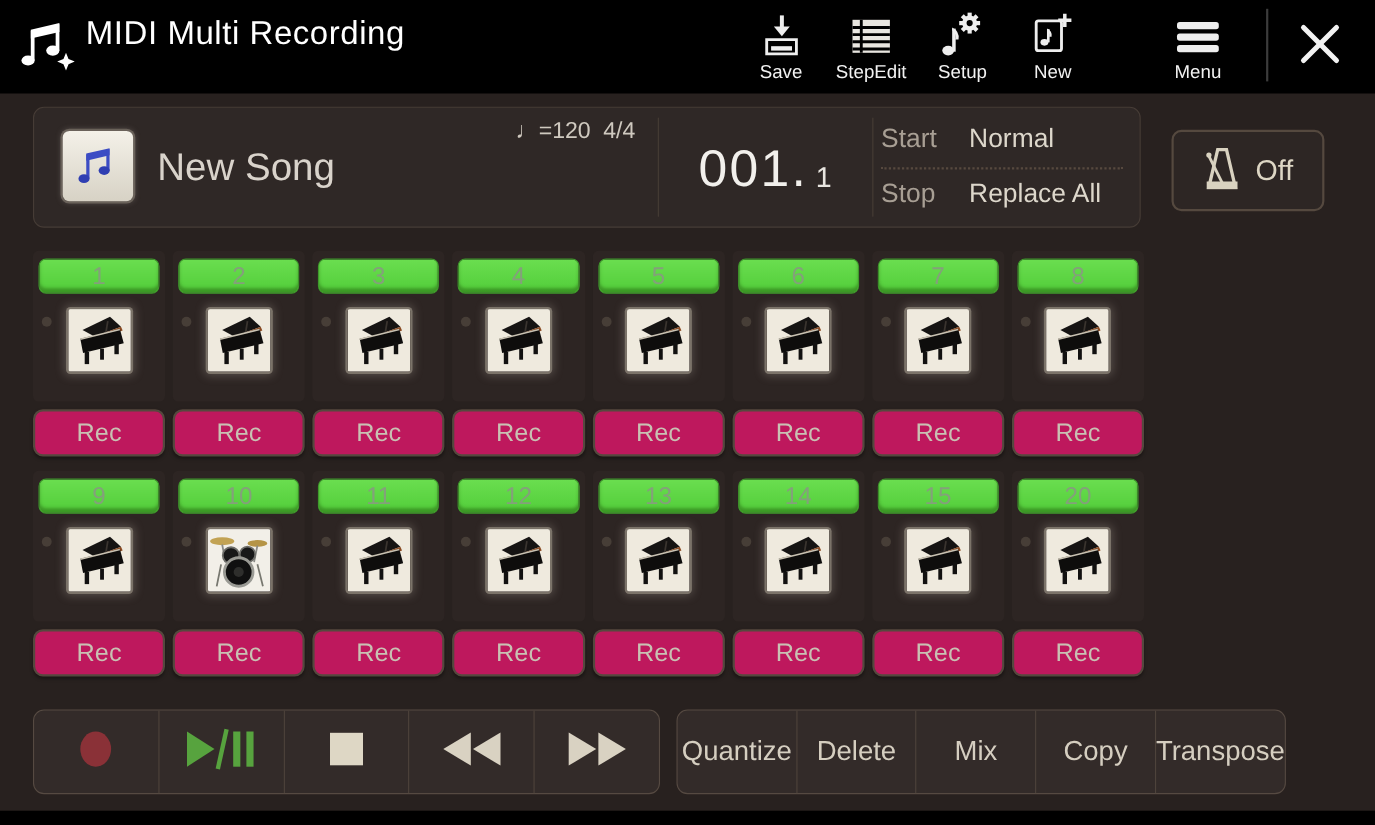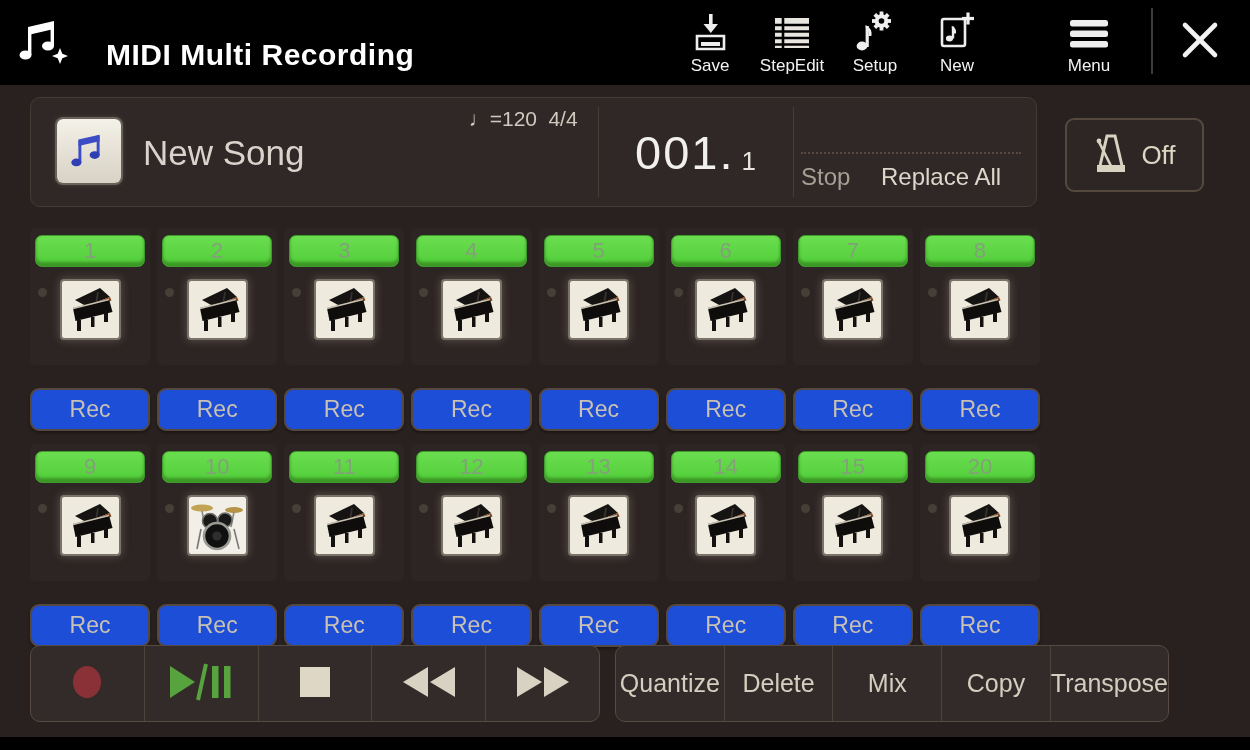--- a/index.html
+++ b/index.html
@@ -1,21 +1,21 @@
 <!DOCTYPE html>
 <html><head>
 <meta charset="utf-8">
 <style>
   html,body{margin:0;padding:0;}
   body{width:1250px;height:750px;background:#000;position:relative;overflow:hidden;
        font-family:"Liberation Sans",sans-serif;-webkit-font-smoothing:antialiased;}
 
   
   .topbar{position:absolute;left:0;top:0;width:1250px;height:85px;background:#000;}
-  .title-wrap{position:absolute;left:14px;top:14px;display:flex;align-items:flex-end;gap:38px;font-weight:bold;}
+  .title-wrap{position:absolute;left:14px;top:14px;display:flex;align-items:flex-start;gap:10px;}
   .app-title{font-size:30px;color:#fff;letter-spacing:.5px;}
   .tb-item{position:absolute;top:10px;display:flex;flex-direction:column;align-items:center;gap:2px;color:#f2f2f2;cursor:pointer;}
   .tb-item .ibox{height:44px;display:flex;align-items:flex-end;justify-content:center;}
   .tb-item .lbl{font-size:17px;color:#f2f2f2;}
   .tb-sep{position:absolute;left:1151px;top:8px;width:2px;height:66px;background:#3c3c3c;}
   .close-btn{position:absolute;left:1178px;top:20px;width:44px;height:44px;display:flex;align-items:center;justify-content:center;}
 
   
   .content{position:absolute;left:0;top:85px;width:1250px;height:652px;background:#28211f;}
 
@@ -51,21 +51,21 @@
   .ch-panel{height:137px;background:#2d2523;border-radius:5px;display:flex;flex-direction:column;
             align-items:center;position:relative;}
   .ch-num{margin-top:7px;width:calc(100% - 10px);height:32px;border-radius:7px;box-sizing:border-box;
           background:linear-gradient(#6ade4f,#52cd3a);border:1px solid #3f9a2c;
           box-shadow:inset 0 -4px 3px rgba(30,85,12,.45);
           display:flex;align-items:center;justify-content:center;font-size:22px;color:#84a07b;}
   .ch-dot{position:absolute;left:8px;top:60px;width:9px;height:9px;border-radius:50%;background:#473e37;}
   .ch-icon{margin-top:14px;width:57px;height:57px;border-radius:2px;overflow:hidden;
            box-shadow:0 0 0 2px #7b7369,0 0 9px 3px rgba(180,170,160,.30);}
   .ch-icon svg{display:block;}
-  .rec-btn{margin-top:23px;height:43px;border:2px solid #55483e;border-radius:9px;background:#1d4ed8;
+  .rec-btn{margin-top:7px;height:43px;border:2px solid #55483e;border-radius:9px;background:#be185d;
            box-sizing:border-box;display:flex;align-items:center;justify-content:center;
            font-size:23px;color:#c9c1b3;box-shadow:0 2px 3px rgba(0,0,0,.35);}
 
   
   .bargroup{position:absolute;top:560px;height:77px;background:#332b29;border:1px solid #564a42;
             border-radius:10px;display:flex;box-sizing:border-box;}
   .transport{left:30px;width:570px;}
   .actions{left:615px;width:554px;}
   .t-cell{flex:1;display:flex;align-items:center;justify-content:center;border-left:1px solid #4e433b;}
   .t-cell:first-child{border-left:none;}
@@ -192,20 +192,24 @@
     <div class="song-name">New Song</div>
     <div class="tempo">♩=120</div>
     <div class="timesig">4/4</div>
     <div class="vsep" style="left:567px;"></div>
     <div class="pos-wrap">
       <span class="measure">001.</span>
       <span class="beat">1</span>
     </div>
     <div class="vsep" style="left:762px;"></div>
     <div class="startstop">
+      <div class="ss-row r1">
+        <span class="ss-label">Start</span>
+        <span class="ss-value">Normal</span>
+      </div>
       <div class="ss-dotted"></div>
       <div class="ss-row r2">
         <span class="ss-label">Stop</span>
         <span class="ss-value">Replace All</span>
       </div>
     </div>
   </div>
 
   <div class="metro-btn">
     <span>

